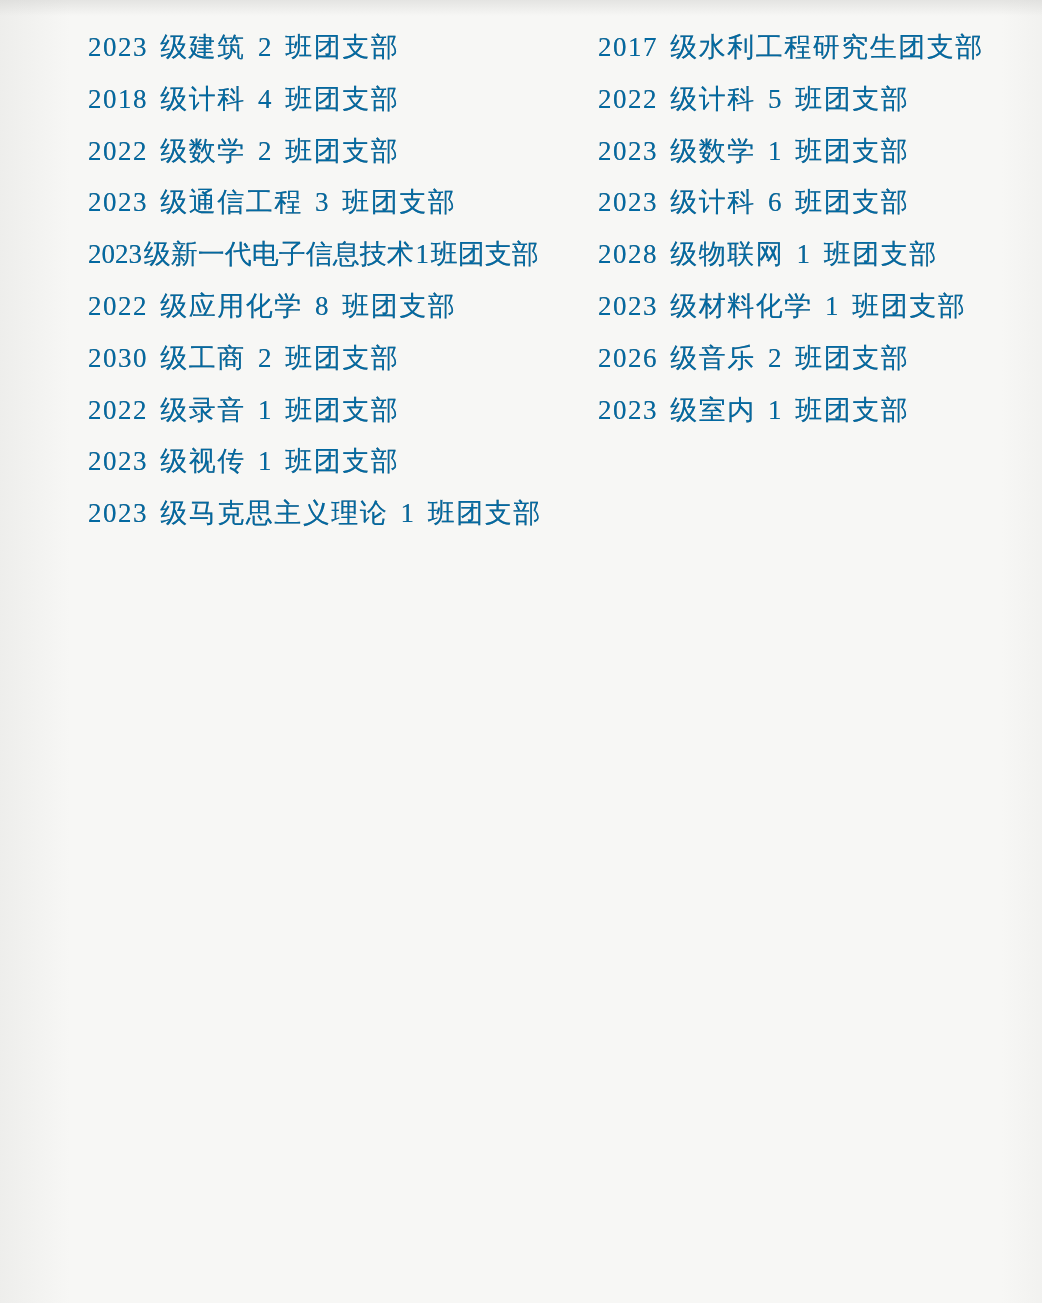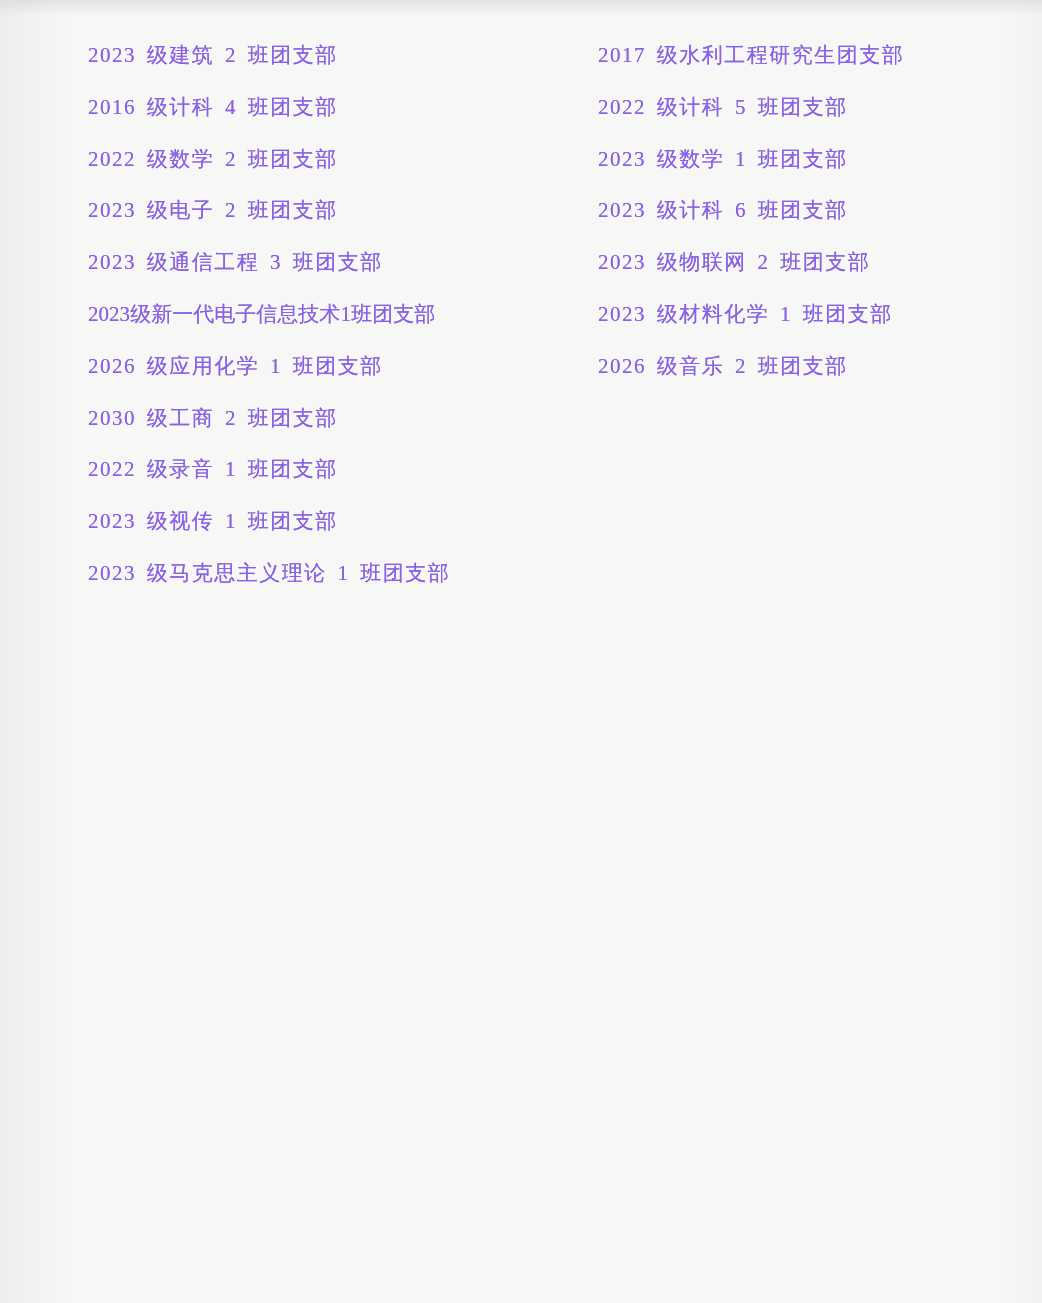--- a/index.html
+++ b/index.html
@@ -18,23 +18,23 @@
       linear-gradient(90deg, rgba(220,220,218,0.35) 0px, rgba(220,220,218,0.0) 70px),
       linear-gradient(270deg, rgba(225,225,223,0.25) 0px, rgba(225,225,223,0.0) 40px);
     font-family: "Liberation Serif", "DejaVu Serif", serif;
   }
   .page {
     position: absolute;
     inset: 0;
   }
   .col {
     position: absolute;
-    top: 30px;
-    color: #8b5cf6;
-    font-size: 21px;
+    top: 22px;
+    color: #0369a1;
+    font-size: 27px;
     line-height: 51.8px;
     white-space: nowrap;
     text-rendering: optimizeLegibility;
   }
   .col-left  { left: 88px; }
   .col-right { left: 598px; }
   .row {
     height: 51.8px;
     letter-spacing: 1.5px;
     word-spacing: 4px;
@@ -46,35 +46,35 @@
     word-spacing: -5px;
   }
 </style>
 </head>
 <body>
 
 <div class="page">
 
   <div class="col col-left">
     <div class="row">2023 级建筑 2 班团支部</div>
-    <div class="row">2016 级计科 4 班团支部</div>
+    <div class="row">2018 级计科 4 班团支部</div>
     <div class="row">2022 级数学 2 班团支部</div>
-    <div class="row">2023 级电子 2 班团支部</div>
     <div class="row">2023 级通信工程 3 班团支部</div>
     <div class="row tight">2023 级新一代电子信息技术 1 班团支部</div>
-    <div class="row">2026 级应用化学 1 班团支部</div>
+    <div class="row">2022 级应用化学 8 班团支部</div>
     <div class="row">2030 级工商 2 班团支部</div>
     <div class="row">2022 级录音 1 班团支部</div>
     <div class="row">2023 级视传 1 班团支部</div>
     <div class="row">2023 级马克思主义理论 1 班团支部</div>
   </div>
 
   <div class="col col-right">
     <div class="row">2017 级水利工程研究生团支部</div>
     <div class="row">2022 级计科 5 班团支部</div>
     <div class="row">2023 级数学 1 班团支部</div>
     <div class="row">2023 级计科 6 班团支部</div>
-    <div class="row">2023 级物联网 2 班团支部</div>
+    <div class="row">2028 级物联网 1 班团支部</div>
     <div class="row">2023 级材料化学 1 班团支部</div>
     <div class="row">2026 级音乐 2 班团支部</div>
+    <div class="row">2023 级室内 1 班团支部</div>
   </div>
 
 </div>
 
 </body></html>

